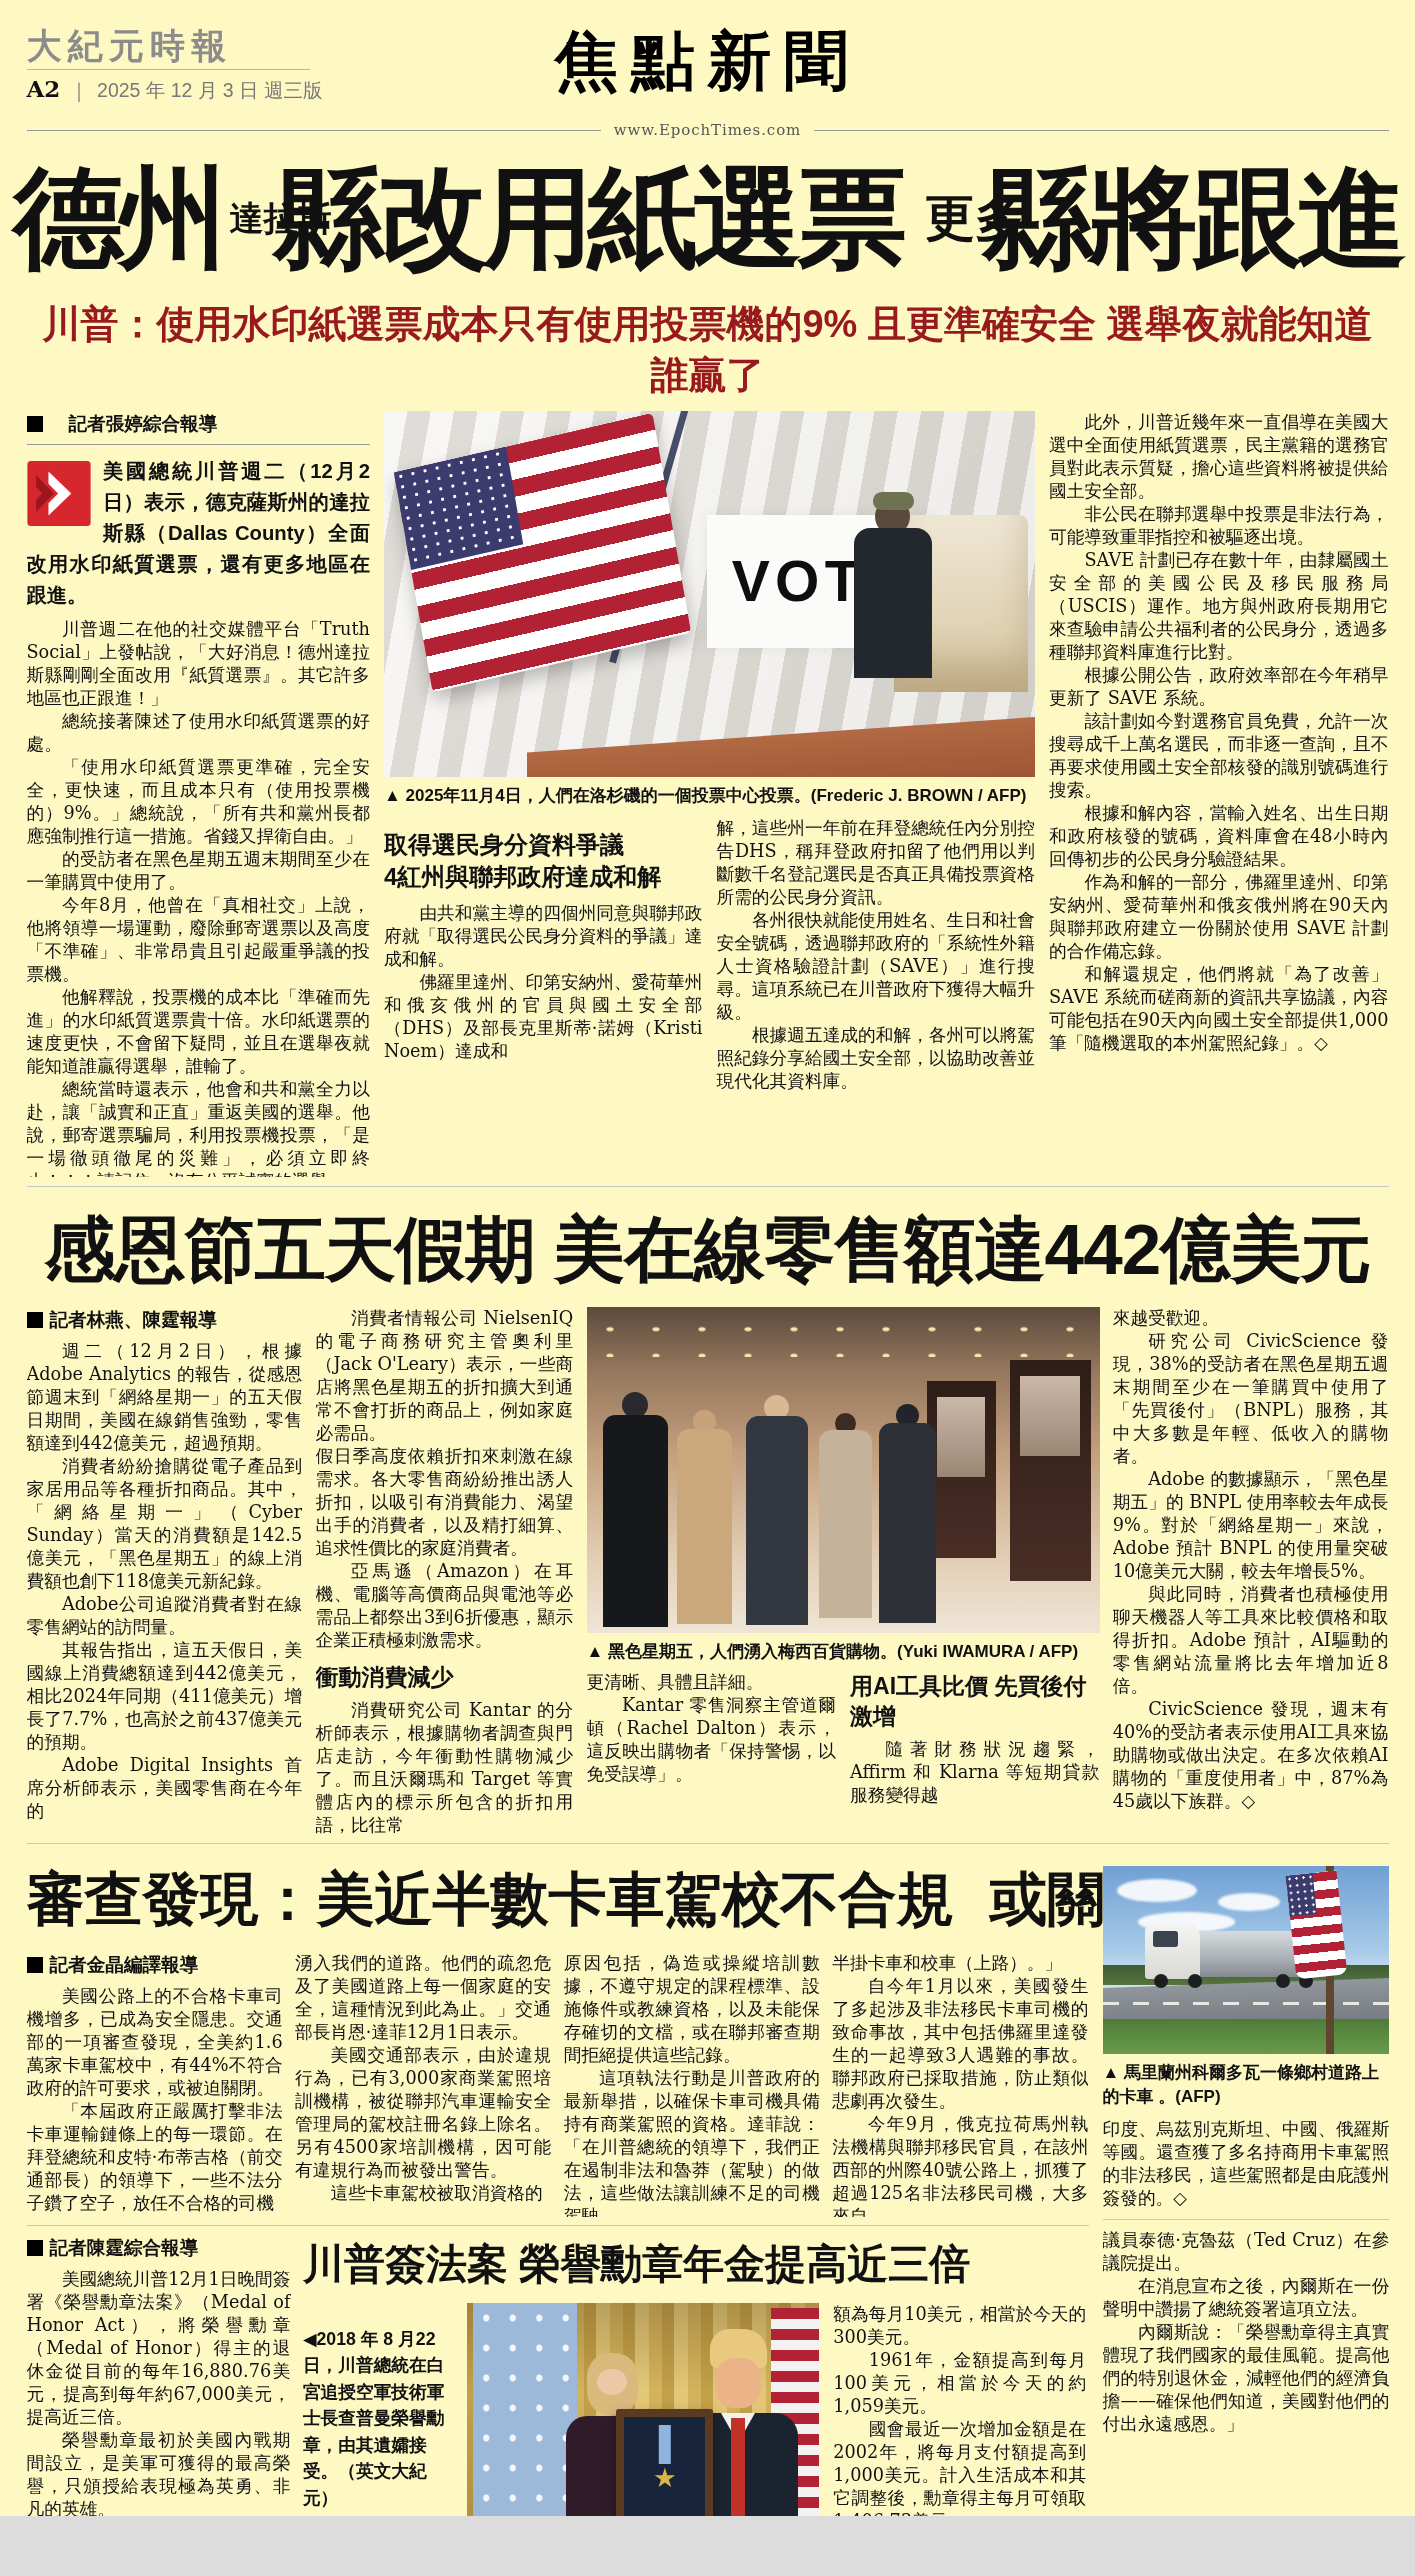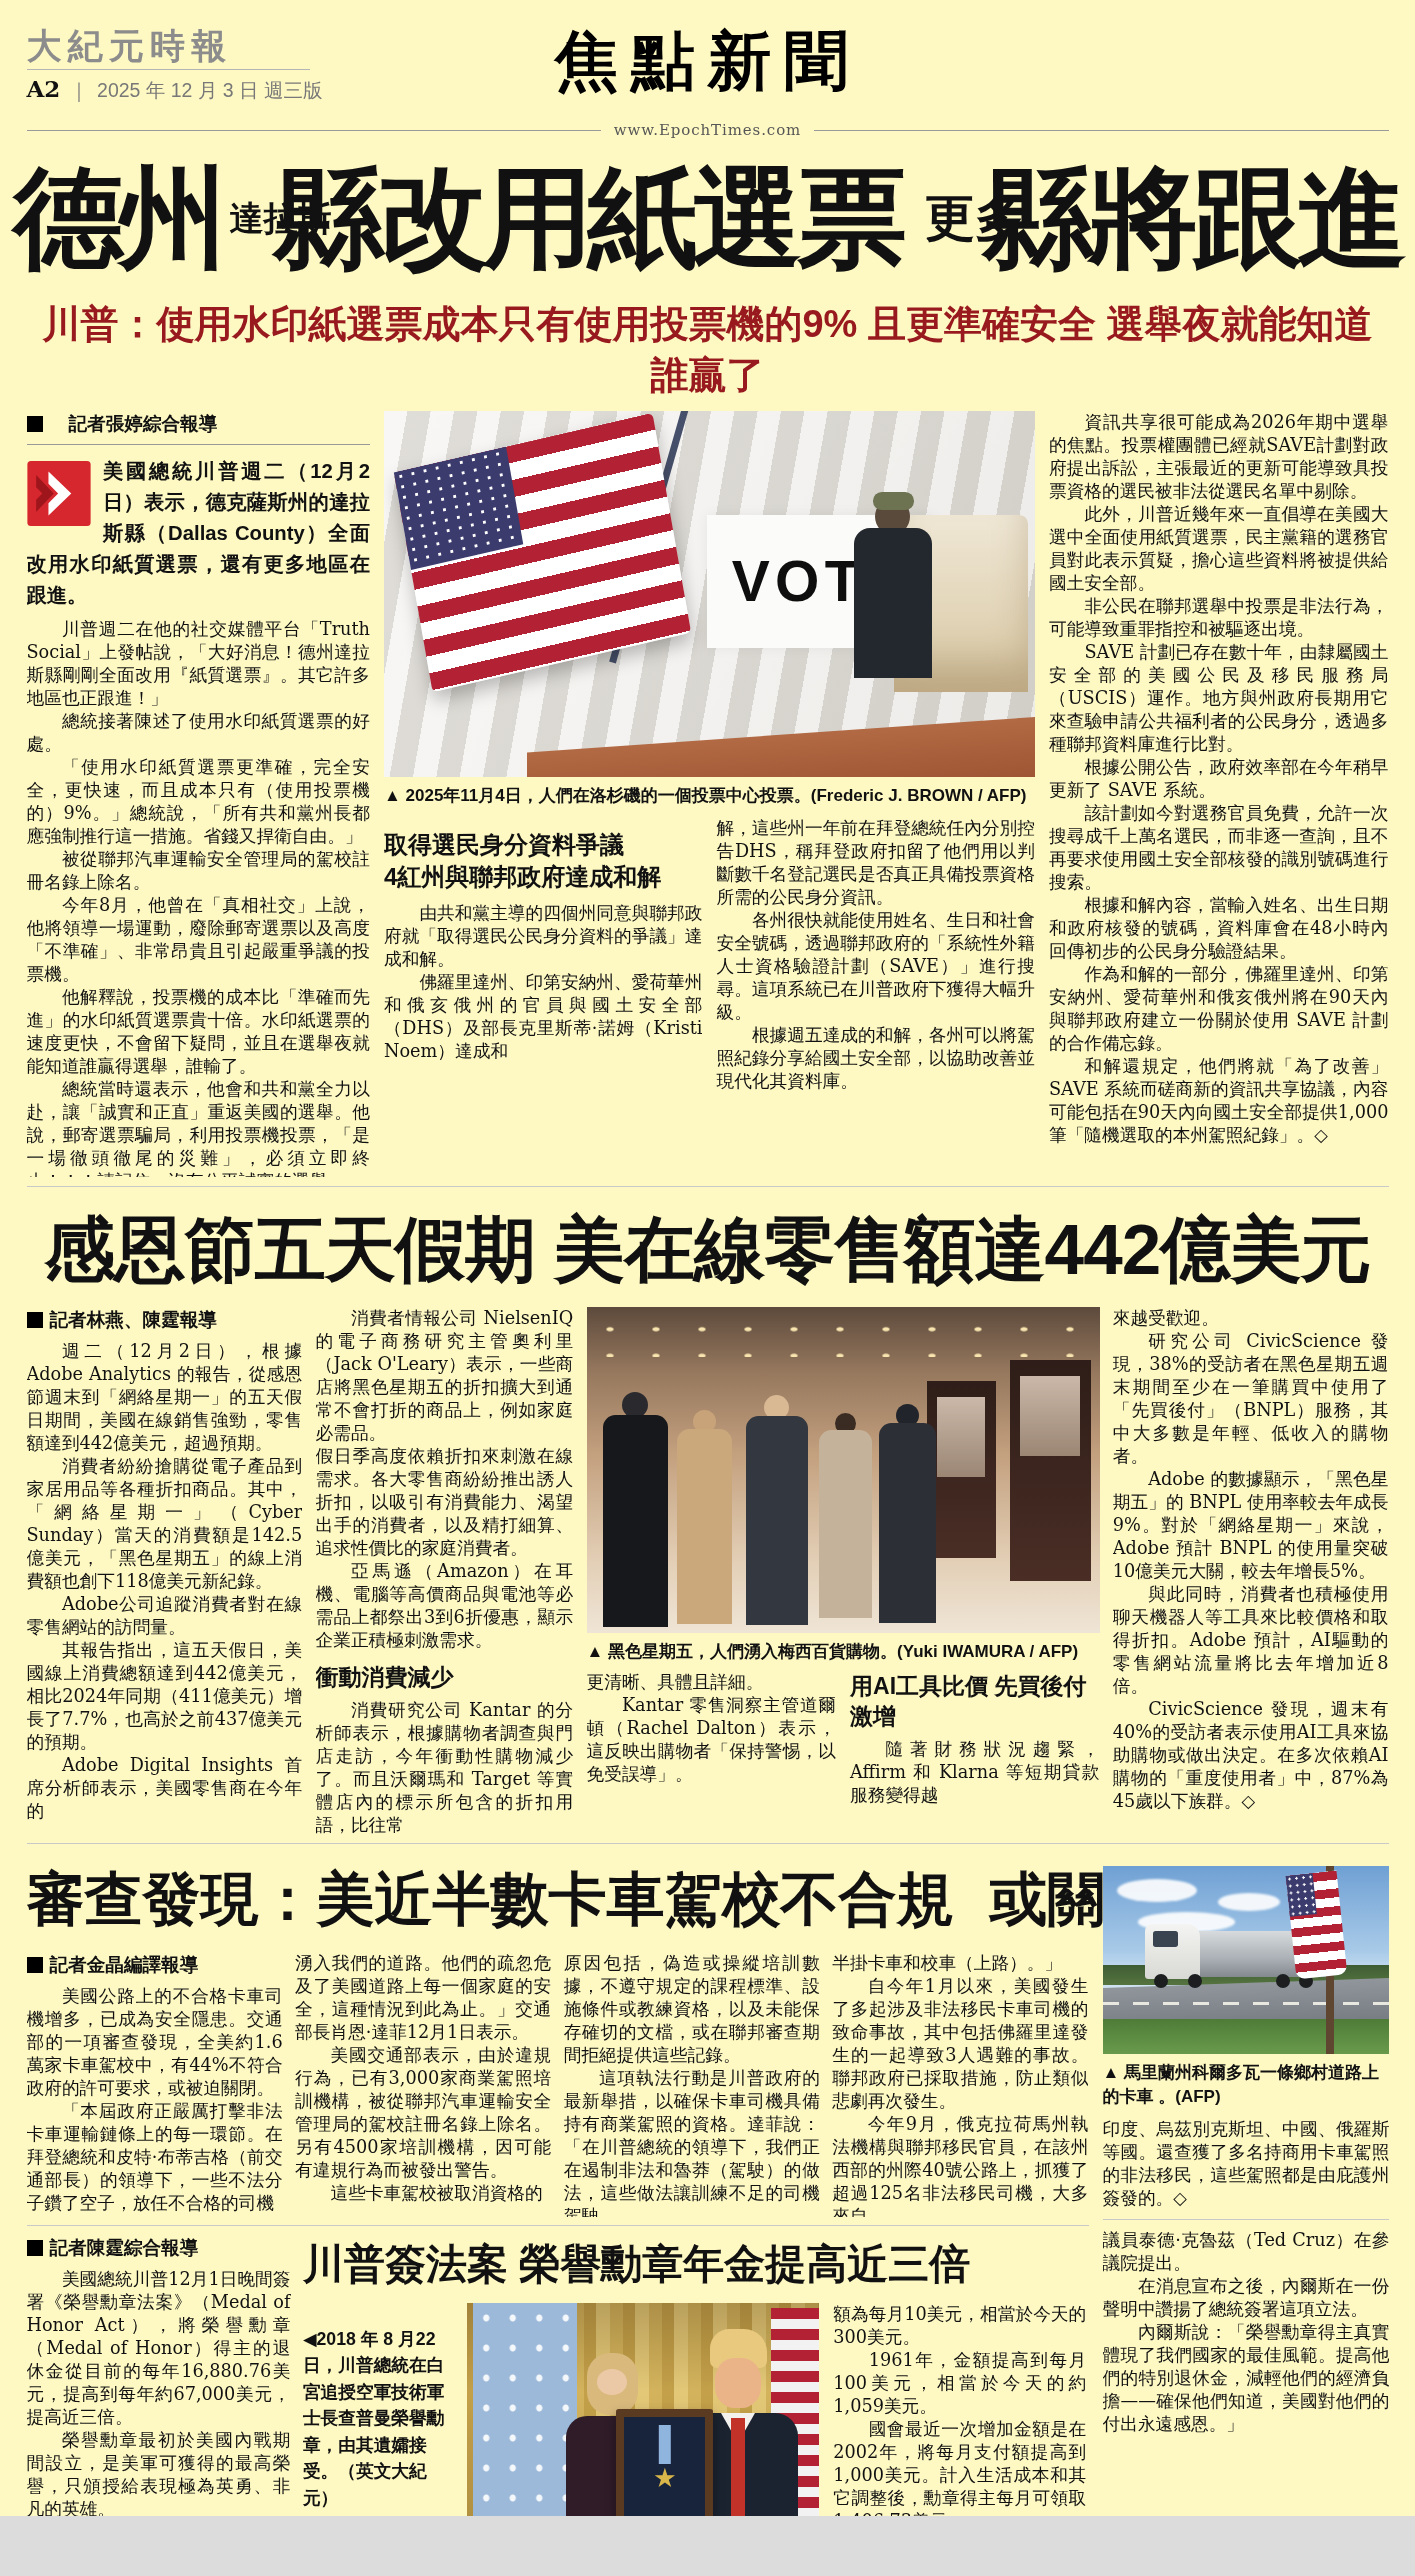--- a/index.html
+++ b/index.html
@@ -214,21 +214,21 @@
         <div class="lead">
           <svg class="lead-icon" viewBox="0 0 72 74">
             <rect x="0" y="0" width="72" height="74" rx="4" fill="#d7272e"></rect>
             <polygon points="10,16 30,37 10,58 10,44 17,37 10,30" fill="#9e151b"></polygon>
             <polygon points="24,12 50,37 24,62 24,48 35,37 24,26" fill="#ffffff"></polygon>
           </svg><span>美國總統川普週二（12月2日）表示，德克薩斯州的達拉斯縣（Dallas County）全面改用水印紙質選票，還有更多地區在跟進。</span>
         </div>
         <p class="para">川普週二在他的社交媒體平台「Truth Social」上發帖說，「大好消息！德州達拉斯縣剛剛全面改用『紙質選票』。其它許多地區也正跟進！」</p>
         <p class="para">總統接著陳述了使用水印紙質選票的好處。</p>
         <p class="para">「使用水印紙質選票更準確，完全安全，更快速，而且成本只有（使用投票機的）9%。」總統說，「所有共和黨州長都應強制推行這一措施。省錢又捍衛自由。」</p>
-        <p class="para">被從聯邦汽車運輸安全管理局的駕校註冊名錄上除名。</p>
+        <p class="para">的受訪者在黑色星期五週末期間至少在一筆購買中使用了。</p>
         <p class="para">今年8月，他曾在「真相社交」上說，他將領導一場運動，廢除郵寄選票以及高度「不準確」、非常昂貴且引起嚴重爭議的投票機。</p>
         <p class="para">他解釋說，投票機的成本比「準確而先進」的水印紙質選票貴十倍。水印紙選票的速度更快，不會留下疑問，並且在選舉夜就能知道誰贏得選舉，誰輸了。</p>
         <p class="para">總統當時還表示，他會和共和黨全力以赴，讓「誠實和正直」重返美國的選舉。他說，郵寄選票騙局，利用投票機投票，「是一場徹頭徹尾的災難」，必須立即終止！！！請記住，沒有公平誠實的選舉，</p>
       </div>
 
       <div class="a1mid">
         <div class="ph1">
           <div class="stripes"></div>
           <div class="pole"></div>
           <div class="flag">
@@ -258,21 +258,20 @@
           </div>
           <div class="c">
             <p class="para cont">解，這些州一年前在拜登總統任內分別控告DHS，稱拜登政府扣留了他們用以判斷數千名登記選民是否真正具備投票資格所需的公民身分資訊。</p>
             <p class="para">各州很快就能使用姓名、生日和社會安全號碼，透過聯邦政府的「系統性外籍人士資格驗證計劃（SAVE）」進行搜尋。這項系統已在川普政府下獲得大幅升級。</p>
             <p class="para">根據週五達成的和解，各州可以將駕照紀錄分享給國土安全部，以協助改善並現代化其資料庫。</p>
           </div>
         </div>
       </div>
 
       <div class="a1c4">
-        <p class="para">資訊共享很可能成為2026年期中選舉的焦點。投票權團體已經就SAVE計劃對政府提出訴訟，主張最近的更新可能導致具投票資格的選民被非法從選民名單中剔除。</p>
         <p class="para">此外，川普近幾年來一直倡導在美國大選中全面使用紙質選票，民主黨籍的選務官員對此表示質疑，擔心這些資料將被提供給國土安全部。</p>
         <p class="para">非公民在聯邦選舉中投票是非法行為，可能導致重罪指控和被驅逐出境。</p>
         <p class="para">SAVE 計劃已存在數十年，由隸屬國土安全部的美國公民及移民服務局（USCIS）運作。地方與州政府長期用它來查驗申請公共福利者的公民身分，透過多種聯邦資料庫進行比對。</p>
         <p class="para">根據公開公告，政府效率部在今年稍早更新了 SAVE 系統。</p>
         <p class="para">該計劃如今對選務官員免費，允許一次搜尋成千上萬名選民，而非逐一查詢，且不再要求使用國土安全部核發的識別號碼進行搜索。</p>
         <p class="para">根據和解內容，當輸入姓名、出生日期和政府核發的號碼，資料庫會在48小時內回傳初步的公民身分驗證結果。</p>
         <p class="para">作為和解的一部分，佛羅里達州、印第安納州、愛荷華州和俄亥俄州將在90天內與聯邦政府建立一份關於使用 SAVE 計劃的合作備忘錄。</p>
         <p class="para">和解還規定，他們將就「為了改善」SAVE 系統而磋商新的資訊共享協議，內容可能包括在90天內向國土安全部提供1,000筆「隨機選取的本州駕照紀錄」。◇</p>
       </div>
     </div>

